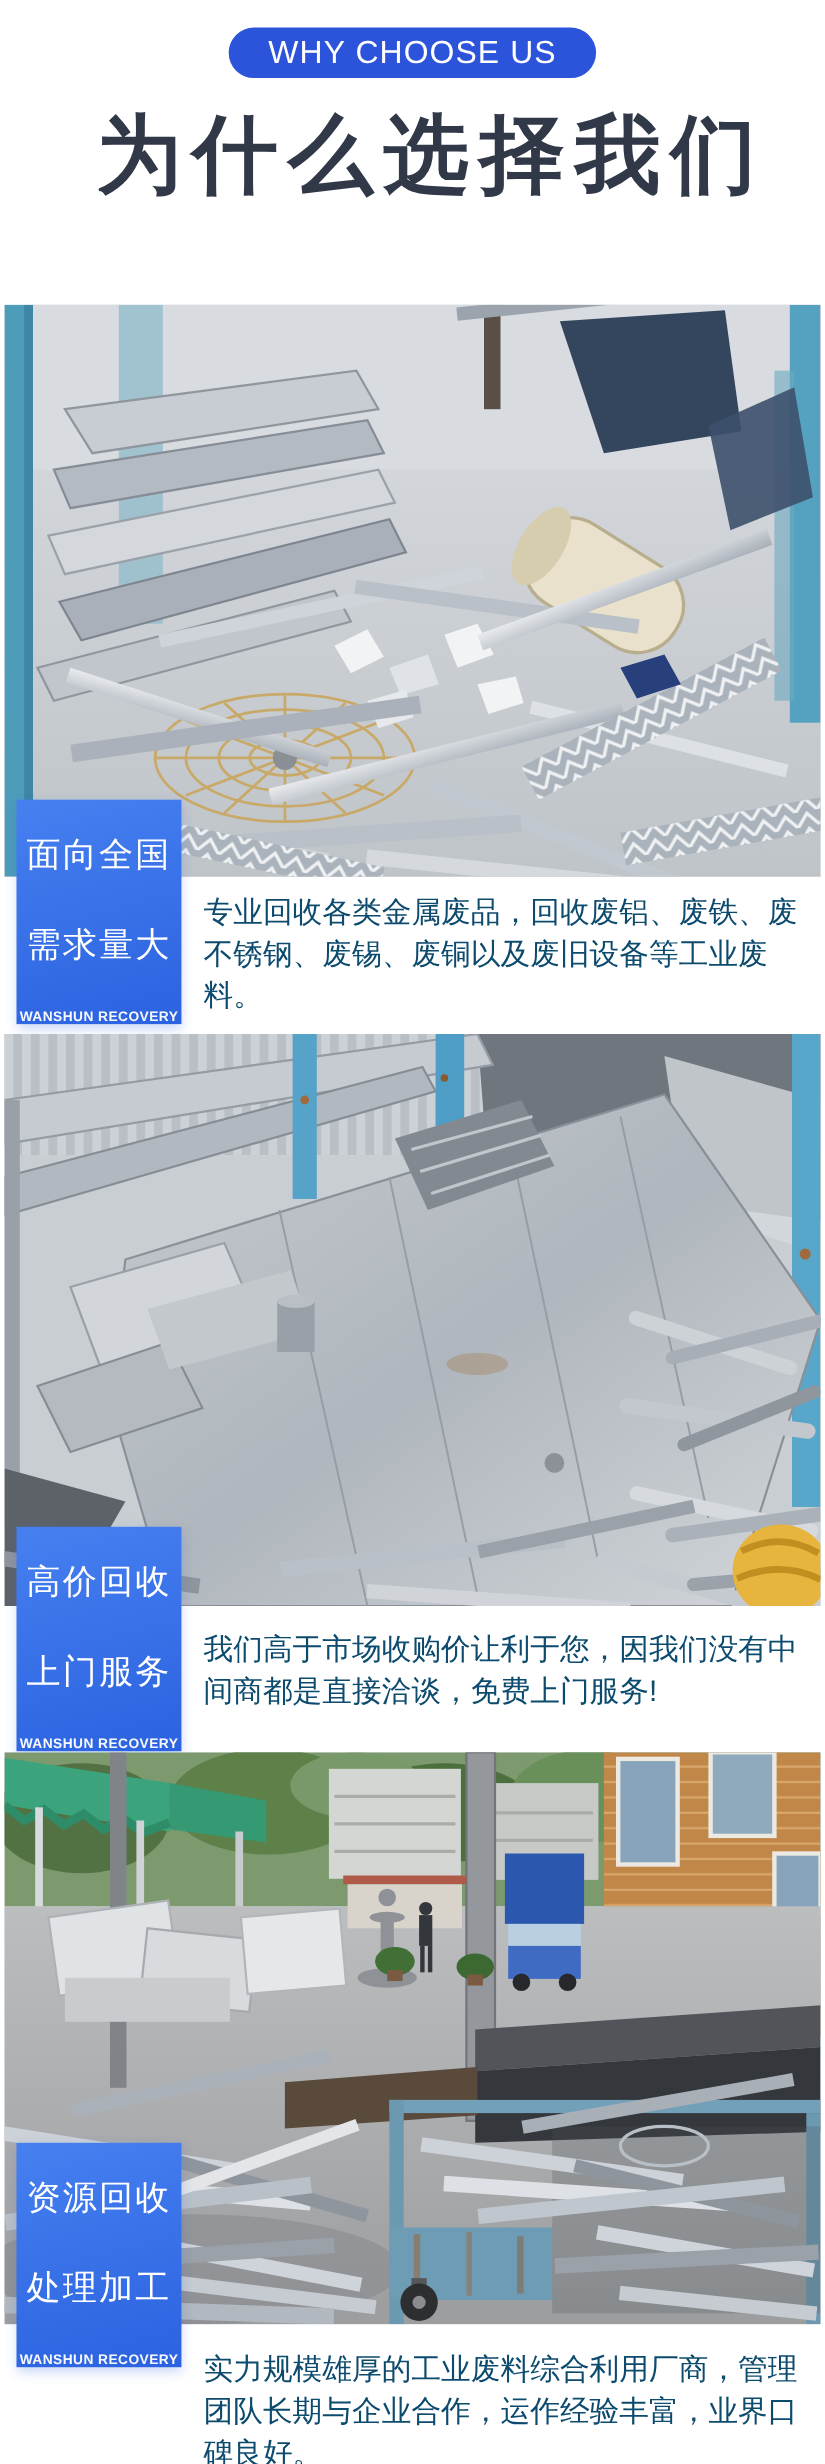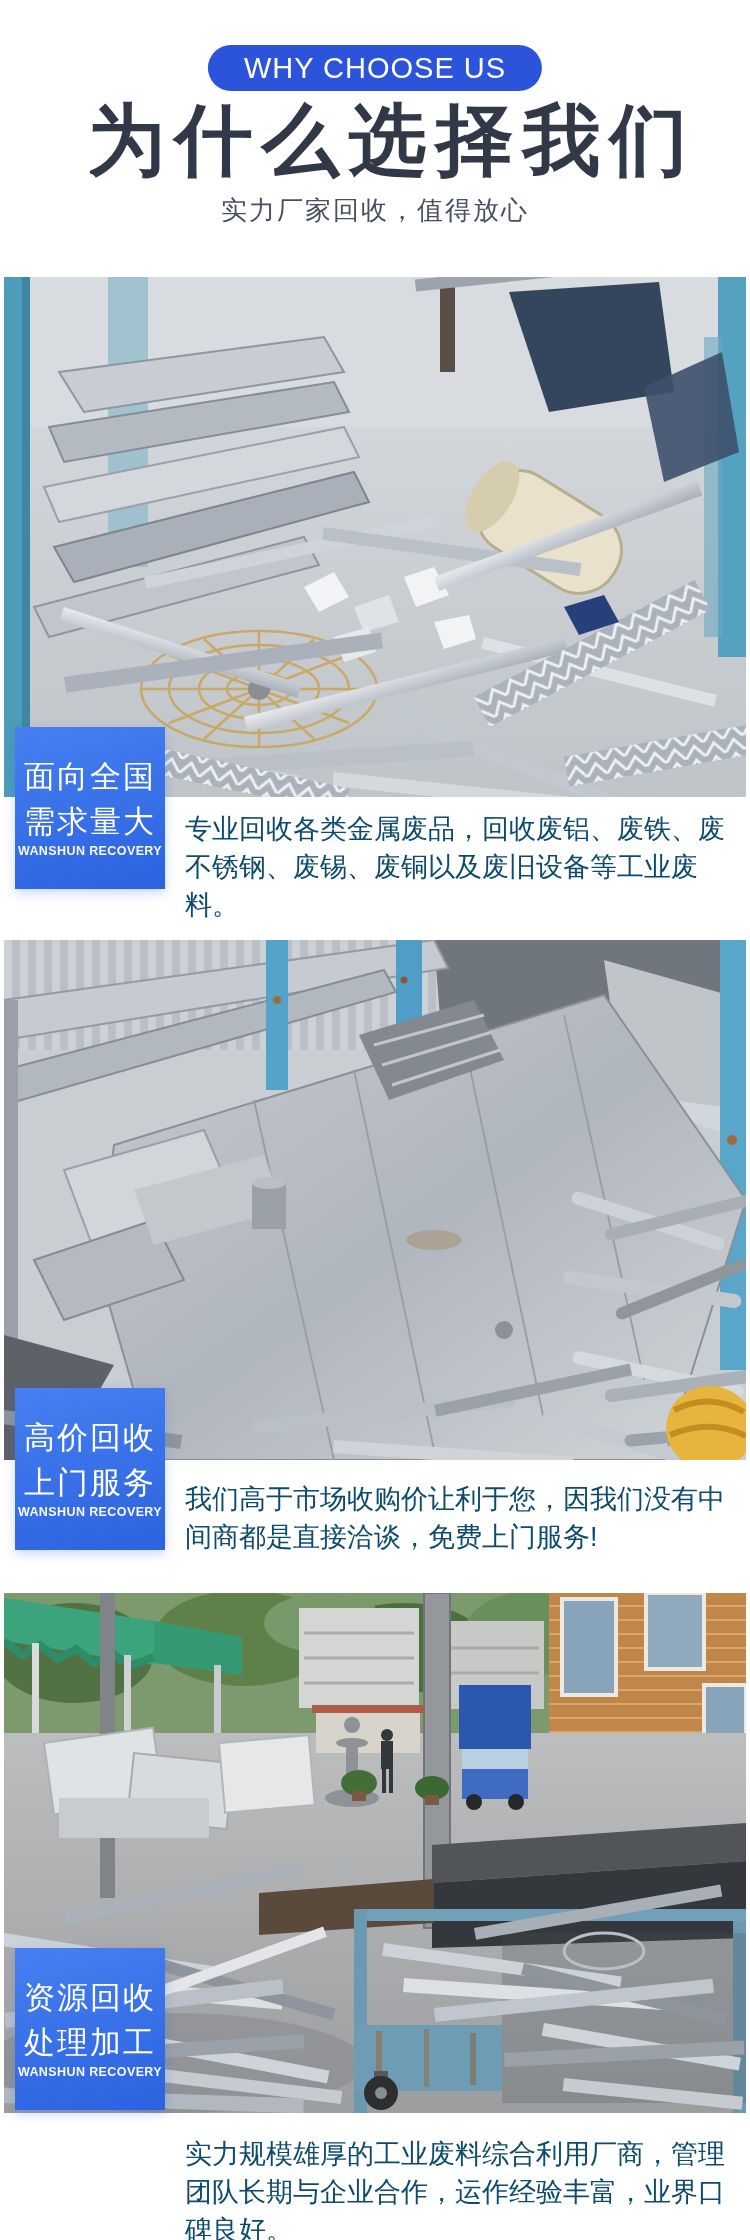--- a/index.html
+++ b/index.html
@@ -1,54 +1,53 @@
 <!DOCTYPE html>
 <html><head>
 <meta charset="utf-8">
 <style>
   html,body{margin:0;padding:0;background:#ffffff;}
   .page{position:relative;width:750px;height:2240px;background:#ffffff;overflow:hidden;
         font-family:"Liberation Sans","DejaVu Sans",sans-serif;}
   
   .pill{position:absolute;top:25px;left:50%;transform:translateX(-50%);
         height:46px;padding:0 36px;border-radius:23px;background:#2b54da;
-        display:flex;align-items:center;justify-content:center;margin-top:20px;}
+        display:flex;align-items:center;justify-content:center;}
   .pill span{color:#ffffff;font-size:29px;letter-spacing:1px;font-weight:500;white-space:nowrap;}
   .title{position:absolute;top:100px;left:0;width:750px;text-align:center;
          font-size:78px;line-height:80px;font-weight:700;color:#313848;letter-spacing:9px;white-space:nowrap;margin-left:17px;}
   .subtitle{position:absolute;top:195px;left:0;width:750px;text-align:center;
             font-size:26px;line-height:30px;color:#47505f;letter-spacing:2px;}
   
   .photo{position:absolute;left:4px;width:742px;height:520px;overflow:hidden;background:#c8cdd2;}
   .photo svg{display:block;width:742px;height:520px;}
   .photo1{top:277px;} .photo2{top:940px;} .photo3{top:1593px;}
   
-  .badge{position:absolute;left:15px;width:150px;height:162px;
+  .badge{position:absolute;left:15px;width:150px;height:204px;
          background:linear-gradient(165deg,#4680f0 0%,#2b62e0 100%);
          box-shadow:0 4px 10px rgba(43,98,224,0.25);
-         display:flex;flex-direction:column;align-items:center;box-sizing:border-box;padding-top:27px;}
+         display:flex;flex-direction:column;align-items:center;box-sizing:border-box;padding-top:27px;justify-content:space-between;}
   .badge1{top:727px;} .badge2{top:1388px;} .badge3{top:1948px;}
   .badge .bline{color:#ffffff;font-size:31px;line-height:45px;font-weight:500;letter-spacing:2px;white-space:nowrap;}
   .badge .bsub{color:rgba(255,255,255,0.96);font-size:12.5px;letter-spacing:0.4px;
                font-weight:600;white-space:nowrap;}
   
   .desc{position:absolute;left:185px;width:556px;margin:0;
         font-size:27px;line-height:38px;color:#0c4a6e;}
   .desc1{top:810px;} .desc2{top:1480px;} .desc3{top:2135px;}
 </style>
 </head>
 <body>
 
 <div class="page">
 
   <div class="pill">
     <span>WHY CHOOSE US</span>
   </div>
   <div class="title">为什么选择我们</div>
-  <div class="subtitle">实力厂家回收，值得放心</div>
 
   <div class="photo photo1">
     <svg viewBox="0 0 742 520">
       <defs>
         <linearGradient id="p1wall" x1="0" y1="0" x2="0" y2="1">
           <stop offset="0" stop-color="#dadde1"></stop>
             <stop offset="1" stop-color="#bfc4c9"></stop>
         </linearGradient>
         <linearGradient id="p1strip" x1="0" y1="0" x2="1" y2="1">
           <stop offset="0" stop-color="#e9ebee"></stop>

